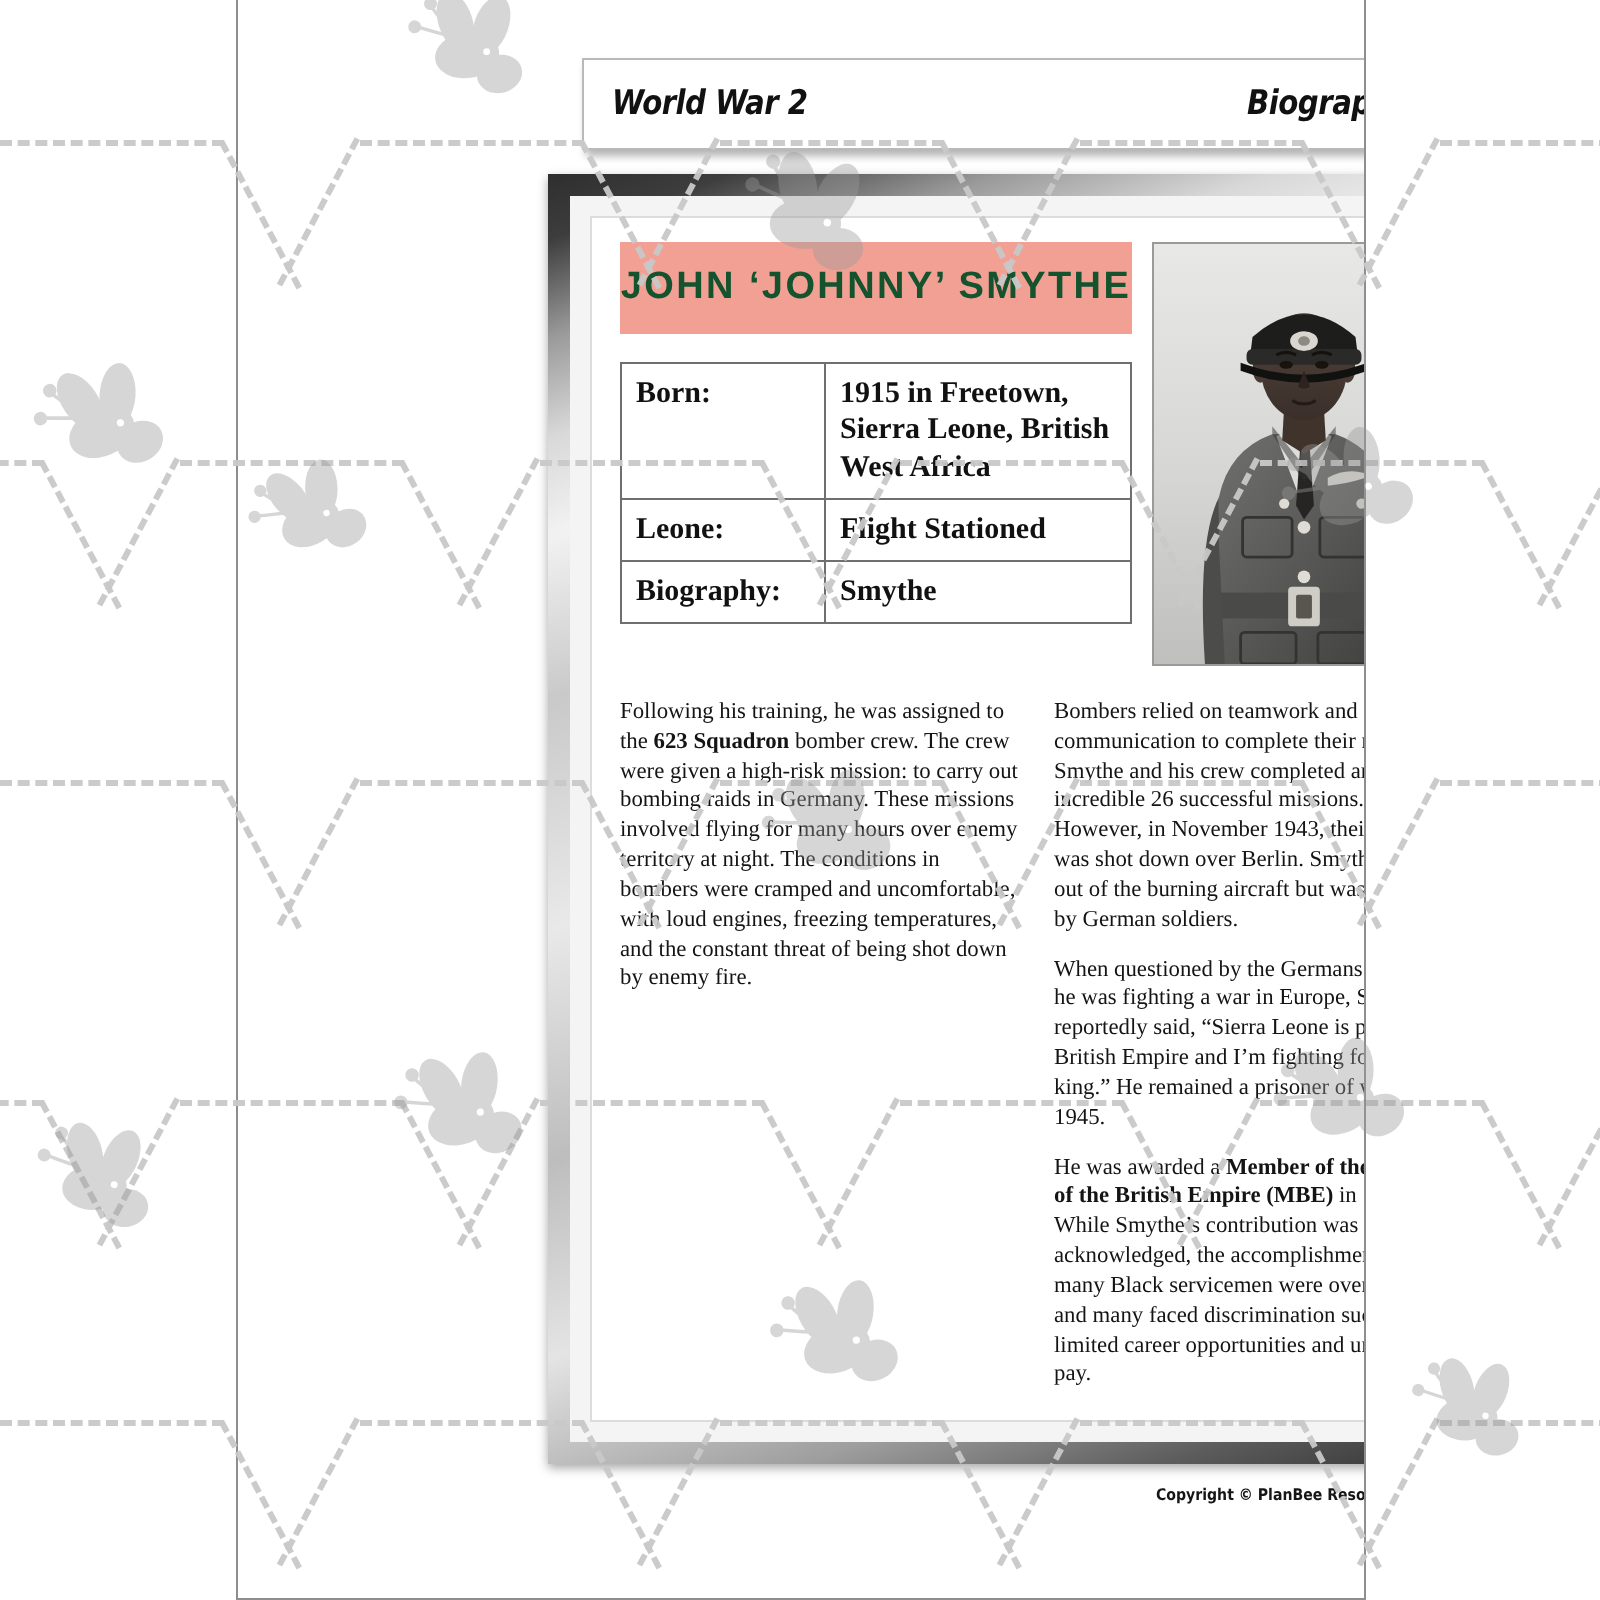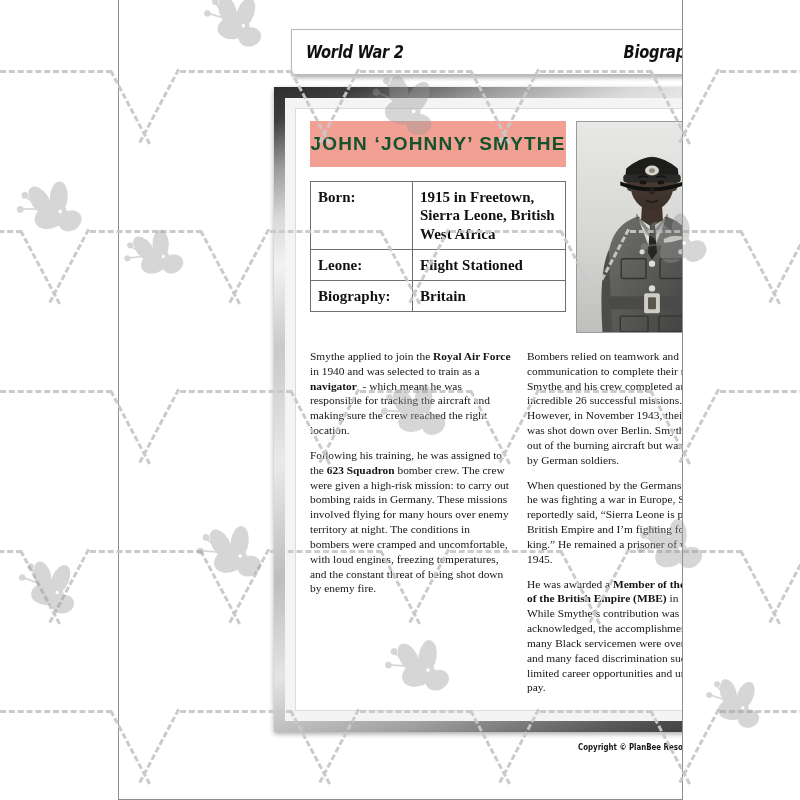--- a/index.html
+++ b/index.html
@@ -227,21 +227,21 @@
                     <tr>
                       <td class="lbl">Born:</td>
                       <td class="val">1915 in Freetown, Sierra Leone, British West Africa</td>
                     </tr>
                     <tr>
                       <td class="lbl">Leone:</td>
                       <td class="val">Flight Stationed</td>
                     </tr>
                     <tr>
                       <td class="lbl">Biography:</td>
-                      <td class="val">Britain</td>
+                      <td class="val">Smythe</td>
                     </tr>
                   </tbody>
               </table>
 
             </div>
 
             <div id="photo-box">
               <svg viewBox="0 0 152 212" preserveAspectRatio="xMidYMid slice">
                 <defs>
                   <linearGradient id="bg" x1="0" y1="0" x2="0" y2="1">
@@ -310,21 +310,20 @@
 
                 <path d="M33 128 Q22 150 26 212 L36 212 L33 150 Z" fill="#4c4c4a"></path>
                 <path d="M119 128 Q130 150 126 212 L116 212 L119 150 Z" fill="#4c4c4a"></path>
               </svg>
             </div>
 
           </div>
 
           <div id="body-cols">
             <div class="txt-col" id="col-left">
-                <p>Smythe applied to join the <b>Royal Air Force</b> in 1940 and was selected to train as a <b>navigator</b>&nbsp; - which meant he was responsible for tracking the aircraft and making sure the crew reached the right location.</p>
                 <p>Following his training, he was assigned to the <b>623 Squadron</b> bomber crew. The crew were given a high-risk mission: to carry out bombing raids in Germany. These missions involved flying for many hours over enemy territory at night. The conditions in bombers were cramped and uncomfortable, with loud engines, freezing temperatures, and the constant threat of being shot down by enemy fire.</p>
               </div>
             <div class="txt-col" id="col-right">
                 <p>Bombers relied on teamwork and communication to complete their missions. Smythe and his crew completed an incredible 26 successful missions. However, in November 1943, their plane was shot down over Berlin. Smythe jumped out of the burning aircraft but was captured by German soldiers.</p>
                 <p>When questioned by the Germans as to why he was fighting a war in Europe, Smythe reportedly said, “Sierra Leone is part of the British Empire and I’m fighting for my king.” He remained a prisoner of war until 1945.</p>
                 <p>He was awarded a <b>Member of the Order of the British Empire (MBE)</b> in 1951. While Smythe’s contribution was acknowledged, the accomplishments of many Black servicemen were overlooked and many faced discrimination such as limited career opportunities and unequal pay.</p>
               </div>
           </div>
 
         </div>

